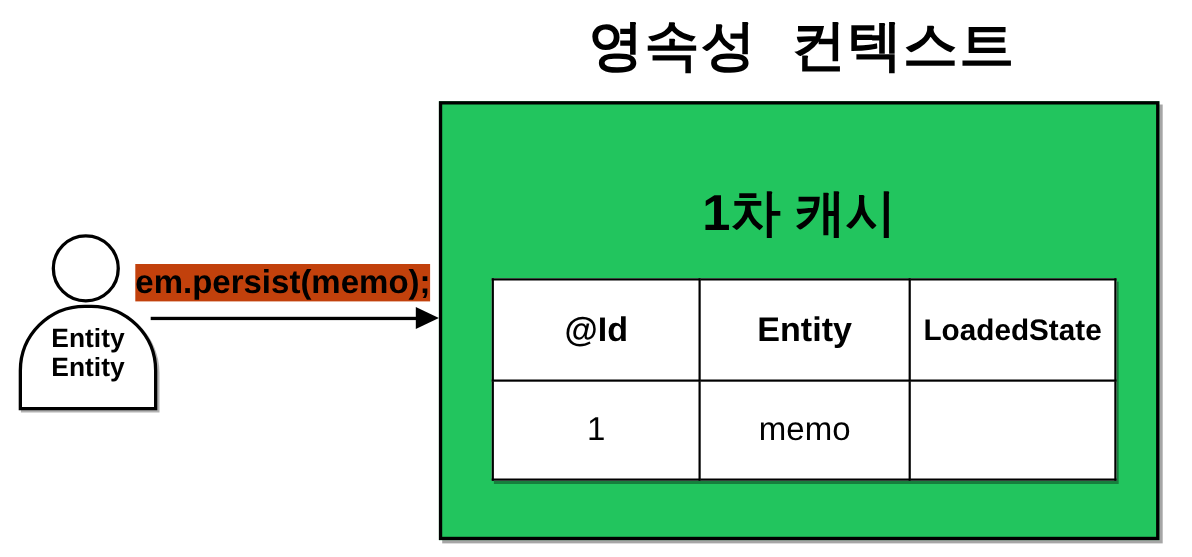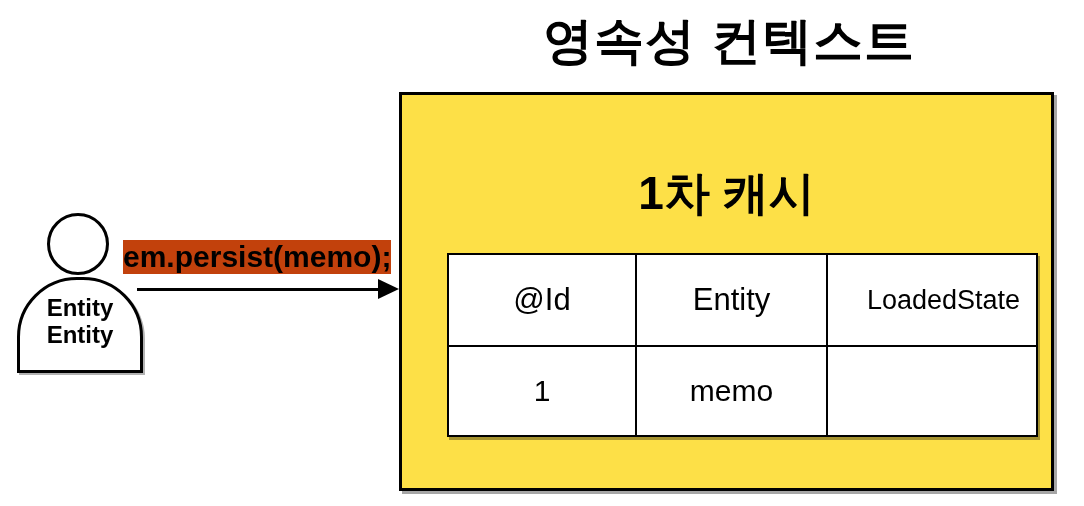--- a/index.html
+++ b/index.html
@@ -20,30 +20,31 @@
   .diagram-title {
     position: absolute;
     left: 399px;
     top: 8px;
     width: 660px;
     text-align: center;
     font-size: 50px;
     font-weight: bold;
     letter-spacing: 1px;
     white-space: nowrap;
+    font-family: Liberation Mono, monospace;
   }
   
   .context-box {
     position: absolute;
     left: 399px;
     top: 92px;
     width: 655px;
     height: 399px;
     border: 3px solid #000000;
-    background: #fde047;
+    background: #22c55e;
     box-sizing: border-box;
     box-shadow: 3px 3px 0 rgba(0,0,0,0.35);
   }
   .cache-title {
     position: absolute;
     left: 0;
     top: 68px;
     width: 100%;
     text-align: center;
     font-size: 46px;
@@ -63,22 +64,22 @@
   }
   .cache-table th, .cache-table td {
     border: 2px solid #000000;
     text-align: center;
     vertical-align: middle;
     padding: 0;
     overflow: hidden;
   }
   .cache-table tr.header-row { height: 92px; }
   .cache-table tr.data-row   { height: 90px; }
-  .cache-table th { font-size: 31px; font-weight: normal; }
-  .cache-table th.th-small { font-size: 27px; padding-left: 23px; }
+  .cache-table th { font-size: 31px; font-weight: bold; }
+  .cache-table th.th-small { font-size: 27px; }
   .cache-table td { font-size: 30px; font-weight: normal; }
   
   .actor-head {
     position: absolute;
     left: 47px;
     top: 213px;
     width: 62px;
     height: 62px;
     border: 3px solid #000000;
     border-radius: 50%;

